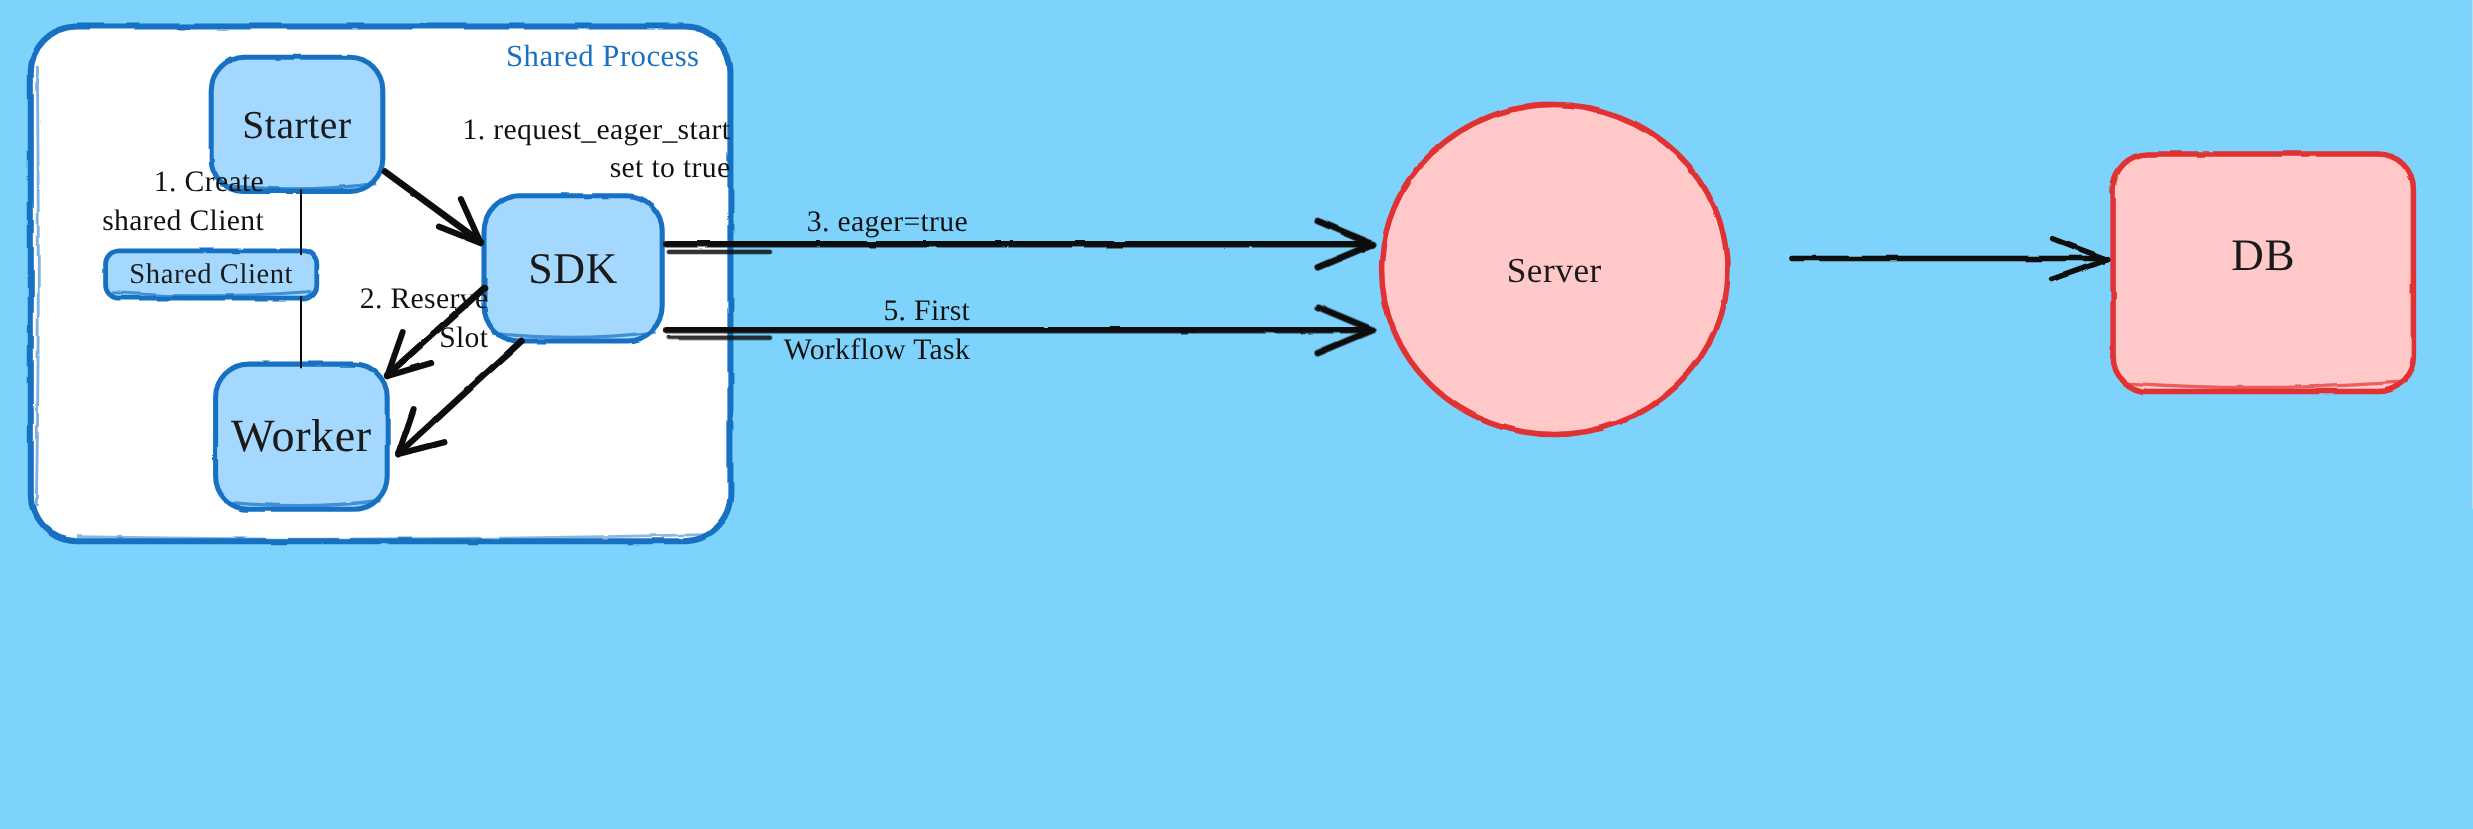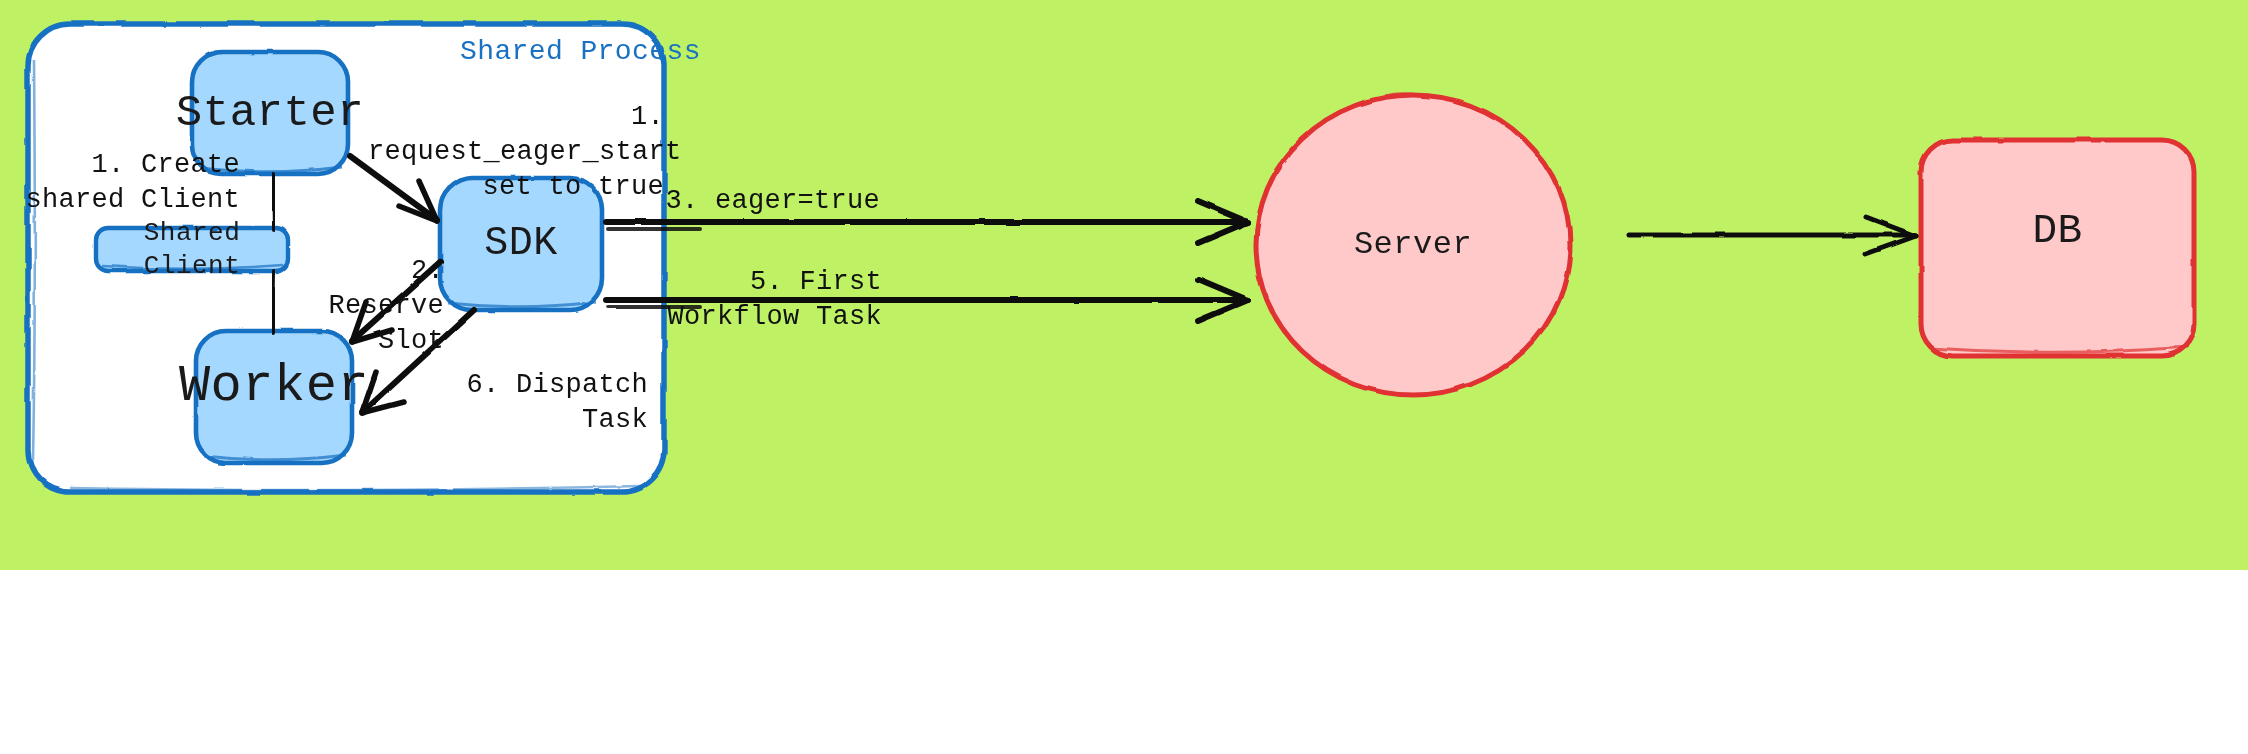--- a/index.html
+++ b/index.html
@@ -3,24 +3,24 @@
 <meta charset="utf-8">
 <style>
   html, body {
     margin: 0;
     padding: 0;
     background: #ffffff;
   }
   #canvas {
     position: relative;
     width: 2248px;
-    height: 570px;
-    background: #bef264;
+    height: 754px;
+    background: #7dd3fc;
     overflow: hidden;
-    font-family: Liberation Mono, monospace;
+    font-family: Liberation Serif, serif;
   }
   #canvas svg.layer {
     position: absolute;
     top: 0;
     left: 0;
     width: 2248px;
     height: 754px;
   }
   .node-label {
     position: absolute;
@@ -143,25 +143,25 @@
 
     <g filter="url(#rough2)">
       <path d="M 1629 235 L 1913 235" fill="none" stroke="#111111" stroke-width="5" stroke-linecap="round"></path>
       <path d="M 1866 217 L 1916 236" fill="none" stroke="#111111" stroke-width="5" stroke-linecap="round"></path>
       <path d="M 1866 254 L 1916 236" fill="none" stroke="#111111" stroke-width="5" stroke-linecap="round"></path>
     </g>
   </svg>
 
   <div class="container-title" style="left:460px; top:36px;">Shared Process</div>
 
-  <div class="node-label" style="left:192px; top:52px; width:156px; height:122px; font-size:44px;">Starter</div>
+  <div class="node-label" style="left:192px; top:52px; width:156px; height:122px; font-size:36px;">Starter</div>
 
   <div class="node-label" style="left:96px; top:228px; width:192px; height:43px; font-size:26px;">Shared Client</div>
 
-  <div class="node-label" style="left:196px; top:320px; width:156px; height:132px; font-size:52px;">Worker</div>
+  <div class="node-label" style="left:196px; top:331px; width:156px; height:132px; font-size:42px;">Worker</div>
 
   <div class="node-label" style="left:440px; top:178px; width:162px; height:132px; font-size:40px;">SDK</div>
 
   <div class="node-label" style="left:1256px; top:95px; width:314px; height:300px; font-size:32px;">Server</div>
 
   <div class="node-label" style="left:1921px; top:124px; width:273px; height:216px; font-size:41px;">DB</div>
 
   <div class="edge-label" style="left:20px; top:148px; width:220px;">1. Create
 shared Client</div>
 
@@ -170,15 +170,14 @@
 
   <div class="edge-label" style="left:294px; top:254px; width:150px;">2. Reserve
 Slot</div>
 
   <div class="edge-label" style="left:660px; top:184px; width:220px;">3. eager=true</div>
 
 
   <div class="edge-label" style="left:642px; top:265px; width:240px;">5. First
 Workflow Task</div>
 
-  <div class="edge-label" style="left:418px; top:368px; width:230px;">6. Dispatch Task</div>
 
 </div>
 
 </body></html>

